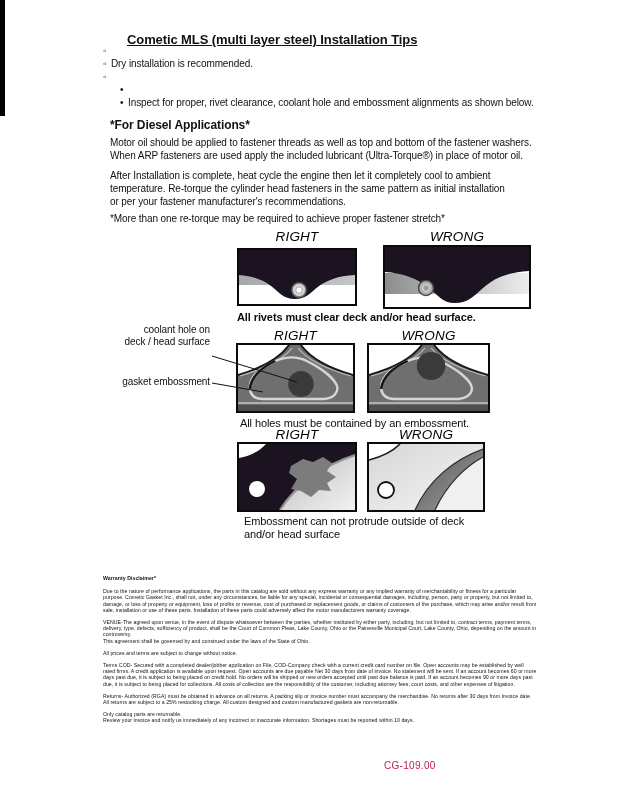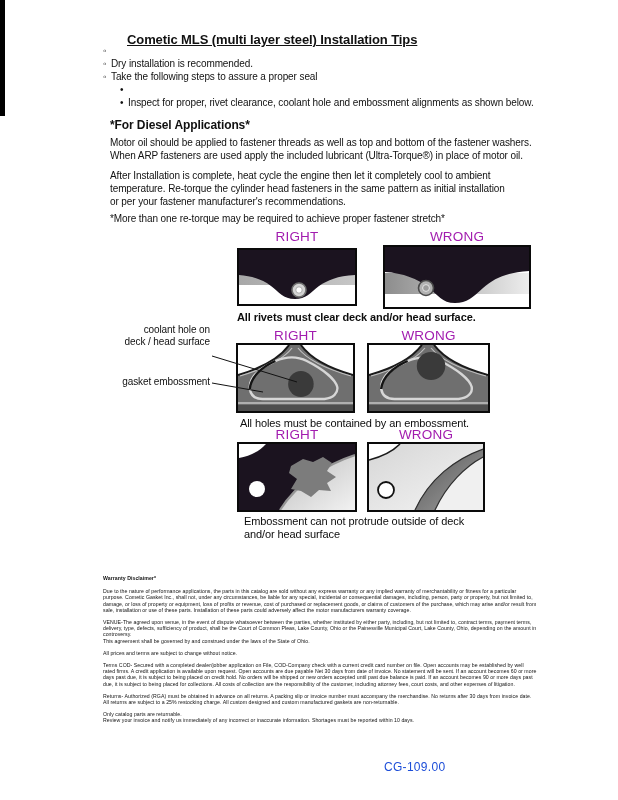--- a/index.html
+++ b/index.html
@@ -14,49 +14,48 @@
     text-decoration:underline;letter-spacing:-0.1px;margin-left:17px;
   }
   .bullets{left:103px;top:44px;width:450px;font-size:10px;line-height:13px;letter-spacing:-0.1px;}
   .bullet{display:flex;}
   .bullet .mark{width:8px;flex:0 0 8px;font-size:10px;}
   .sub{padding-left:17px;}
   .sub .mark{width:8px;flex:0 0 8px;}
   .h-diesel{left:110px;top:118px;font-size:12px;font-weight:bold;letter-spacing:-0.1px;text-align:right;}
   .para{left:110px;width:445px;font-size:10px;line-height:13px;letter-spacing:-0.1px;white-space:pre-line;}
   .p1{top:136px;} .p2{top:169px;} .p3{top:212px;}
-  .dlabel{font-size:13.5px;text-align:center;letter-spacing:0.2px;color:#a21caf;}
+  .dlabel{font-size:13.5px;text-align:center;letter-spacing:0.2px;color:#000000;font-style:italic;}
   .dbox{border:2px solid #0a0a0a;background:#fff;}
   .dbox svg{display:block;}
   .cap{font-size:11px;letter-spacing:-0.1px;color:#0d0d0d;white-space:pre-line;line-height:12.5px;}
   .ann{font-size:10px;line-height:11.5px;text-align:right;letter-spacing:-0.1px;white-space:pre-line;}
   .disclaimer{left:103px;top:575px;width:434px;font-size:5.2px;line-height:6.2px;color:#141414;letter-spacing:0.05px;}
   .disclaimer .dh{font-weight:bold;margin:0 0 7px 0;}
   .disclaimer p{margin:0 0 6px 0;}
   .disclaimer p.tight{margin:0;}
-  .cg-code{left:384px;top:760px;font-size:12px;letter-spacing:0.3px;color:#1d4ed8;}
+  .cg-code{left:384px;top:760px;font-size:10px;letter-spacing:0.3px;color:#be185d;}
 </style>
 </head>
 <body>
 
 <div class="abs edge-bar"></div>
 
 <div class="abs page-title">Cometic MLS (multi layer steel) Installation Tips</div>
 
 <div class="abs bullets">
   <div class="bullet">
     <span class="mark">◦</span>
   </div>
   <div class="bullet">
     <span class="mark">◦</span>
     <span>Dry installation is recommended.</span>
   </div>
   <div class="bullet">
     <span class="mark">◦</span>
-    <span>Take the following steps to assure a proper seal</span>
   </div>
   <div class="bullet sub">
     <span class="mark">•</span>
   </div>
   <div class="bullet sub">
     <span class="mark">•</span>
     <span>Inspect for proper, rivet clearance, coolant hole and embossment alignments as shown below.</span>
   </div>
 </div>
 

